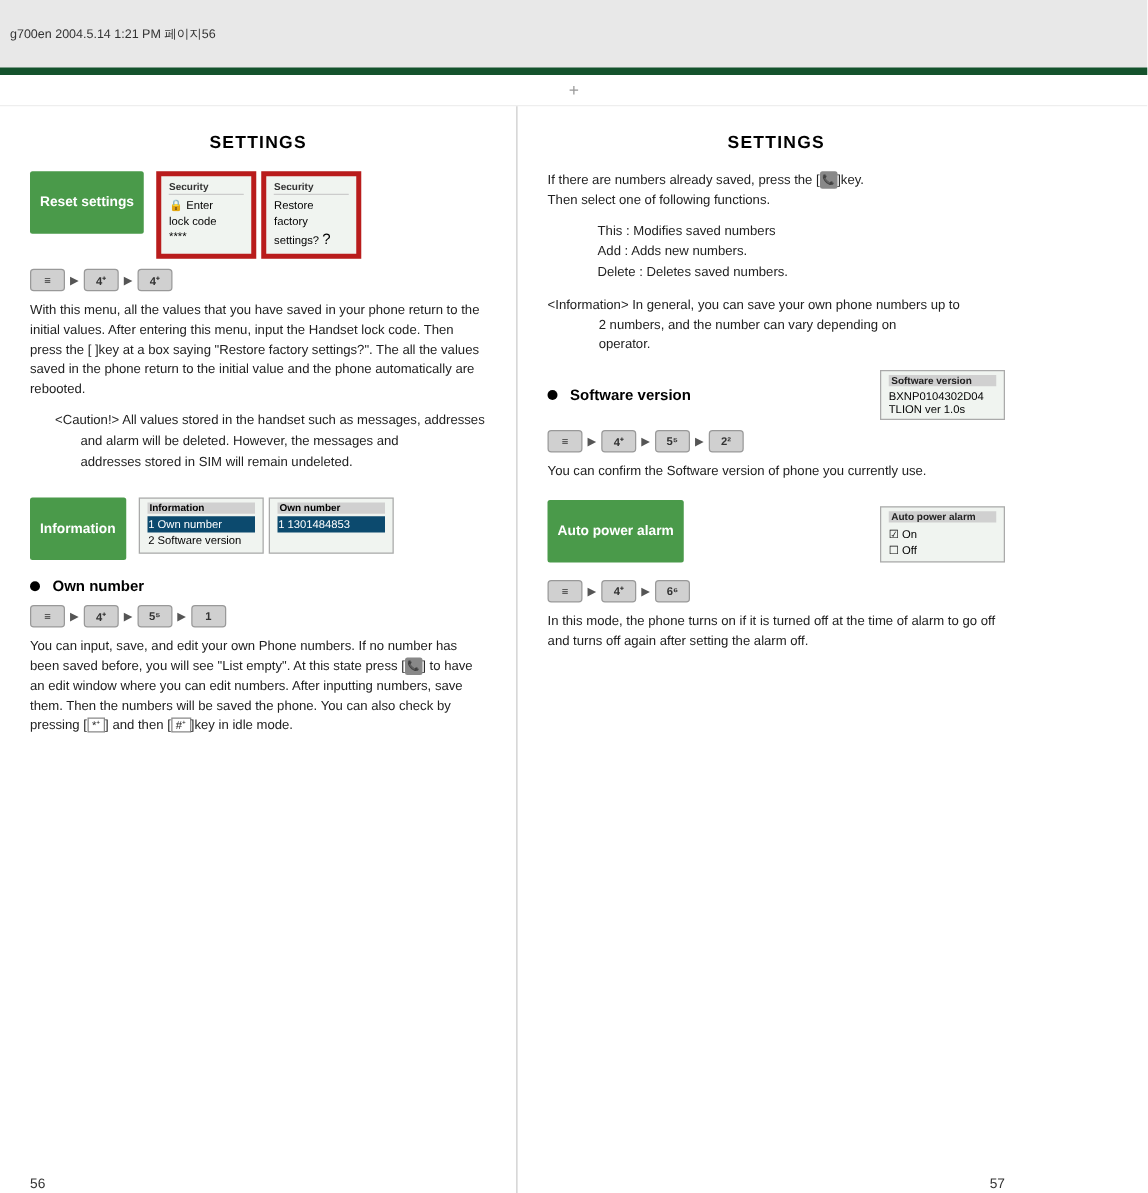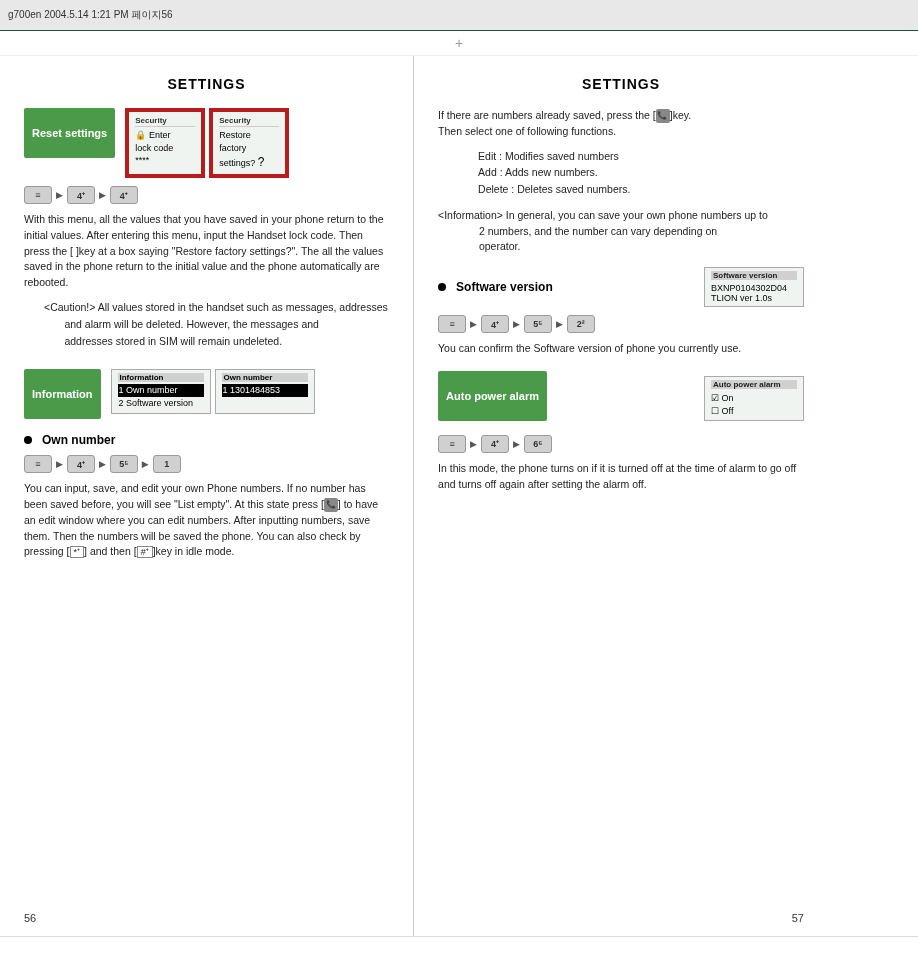--- a/index.html
+++ b/index.html
@@ -9,22 +9,22 @@
       background: #fff;
       width: 918px;
       min-height: 954px;
       position: relative;
     }
 
     
     .top-bar {
       background: #e8e8e8;
       font-size: 10px;
-      padding: 8px 8px;
-      border-bottom: 1px solid #14532d;
+      padding: 20px 8px;
+      border-bottom: 6px solid #14532d;
       color: #333;
     }
 
     
     .page-layout {
       display: flex;
       width: 828px;
       min-height: 880px;
     }
 
@@ -247,21 +247,21 @@
       background: #d0d0d0;
       padding: 0 2px;
       margin-bottom: 2px;
     }
     .own-num-screen .s-row {
       font-size: 9px;
       line-height: 1.4;
       padding: 0 1px;
     }
     .own-num-screen .s-row.selected {
-      background: #000000;
+      background: #0c4a6e;
       color: #fff;
     }
   </style>
 </head>
 <body>
 
 <div class="top-bar">
   <span>g700en  2004.5.14  1:21 PM  페이지56</span>
 </div>
 
@@ -353,21 +353,21 @@
 
   <div class="right-page">
     <h2 class="section-title">SETTINGS</h2>
 
     <div class="content-text">
       If there are numbers already saved, press the [<span class="phone-icon">📞</span>]key.<br>
       Then select one of following functions.
     </div>
 
     <div class="indent-block">
-      <p><span class="label-bold">Edit :</span> <span>Modifies saved numbers</span></p>
+      <p><span class="label-bold">This :</span> <span>Modifies saved numbers</span></p>
       <p><span class="label-bold">Add :</span> <span>Adds new numbers.</span></p>
       <p><span class="label-bold">Delete :</span> <span>Deletes saved numbers.</span></p>
     </div>
 
     <div class="content-text" style="margin-top:10px;">
       &lt;Information&gt; In general, you can save your own phone numbers up to<br>
       &nbsp;&nbsp;&nbsp;&nbsp;&nbsp;&nbsp;&nbsp;&nbsp;&nbsp;&nbsp;&nbsp;&nbsp;&nbsp;&nbsp;2 numbers, and the number can vary depending on<br>
       &nbsp;&nbsp;&nbsp;&nbsp;&nbsp;&nbsp;&nbsp;&nbsp;&nbsp;&nbsp;&nbsp;&nbsp;&nbsp;&nbsp;operator.
     </div>
 

